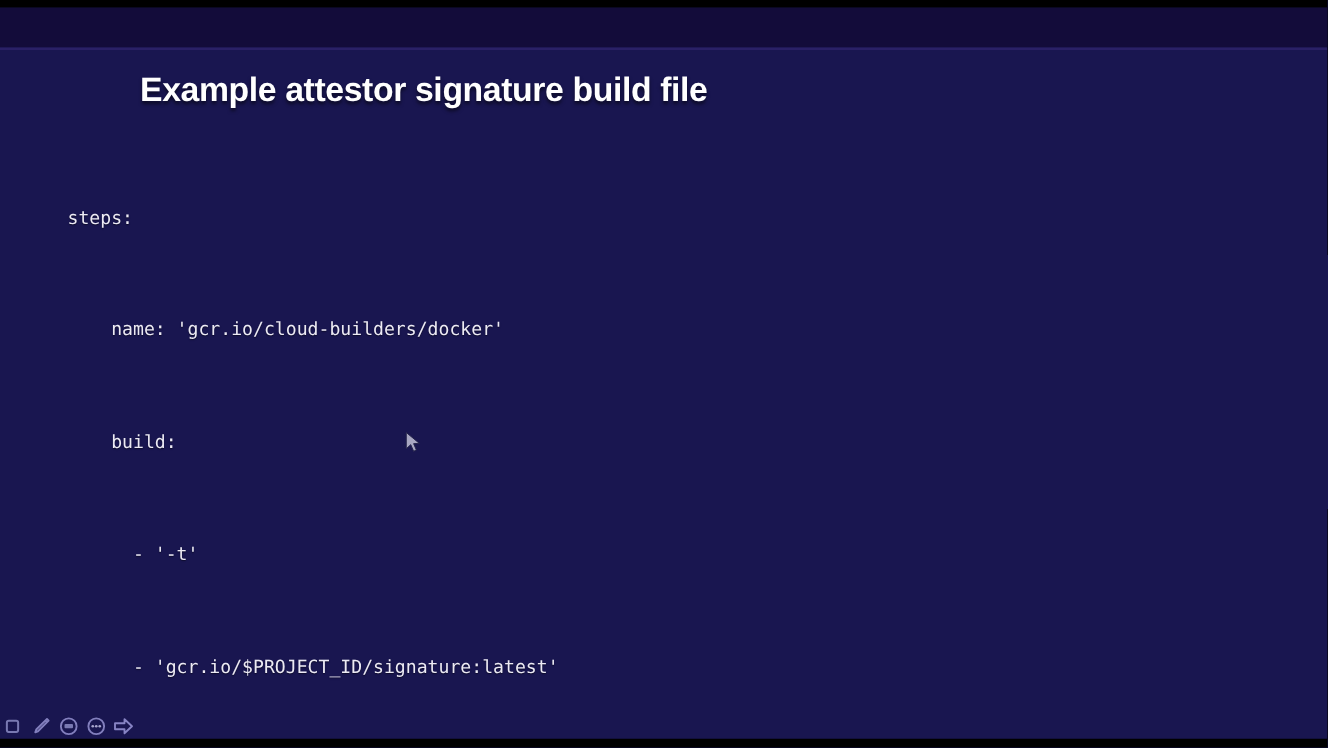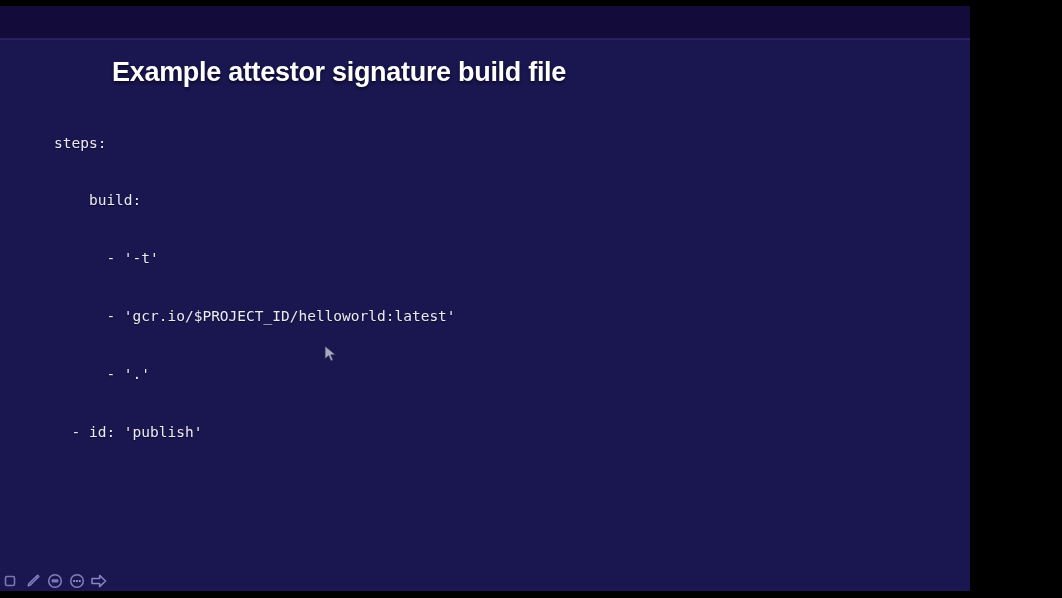--- a/index.html
+++ b/index.html
@@ -11,21 +11,21 @@
   body {
     width: 1062px;
     height: 598px;
     overflow: hidden;
     font-family: "Liberation Sans", sans-serif;
   }
 
   
   .slide {
     position: relative;
-    width: 970px;
+    width: 1062px;
     height: 598px;
     background: #191650;
     overflow: hidden;
   }
 
   
   .band-top {
     position: absolute;
     left: 0; top: 0;
     width: 1062px;
@@ -95,20 +95,21 @@
     font-family: "DejaVu Sans Mono", "Liberation Mono", monospace;
     font-size: 14.5px;
     line-height: 19.3px;
     color: #eceaf4;
     white-space: pre;
     text-shadow: 0 1px 1px rgba(0,0,0,0.5);
   }
   .code-line {
     white-space: pre;
     height: 19.3px;
+    margin-top: 32px;
   }
 
   
   .cursor {
     position: absolute;
     left: 324px;
     top: 345px;
     width: 14px;
     height: 18px;
     z-index: 30;
@@ -145,23 +146,24 @@
   <div class="band-top"></div>
 
   <div class="header"></div>
   <div class="header-rule"></div>
   <div class="header-title">Binary Authorization</div>
 
   <div class="slide-title">Example attestor signature build file</div>
 
   <div class="code-block">
     <div class="code-line">steps:</div>
+    <div class="code-line">    name: 'gcr.io/cloud-builders/docker'</div>
     <div class="code-line">    build:</div>
     <div class="code-line">      - '-t'</div>
-    <div class="code-line">      - 'gcr.io/$PROJECT_ID/helloworld:latest'</div>
+    <div class="code-line">      - 'gcr.io/$PROJECT_ID/signature:latest'</div>
     <div class="code-line">      - '.'</div>
     <div class="code-line">  - id: 'publish'</div>
     
     
     
     
     
     
     
     

